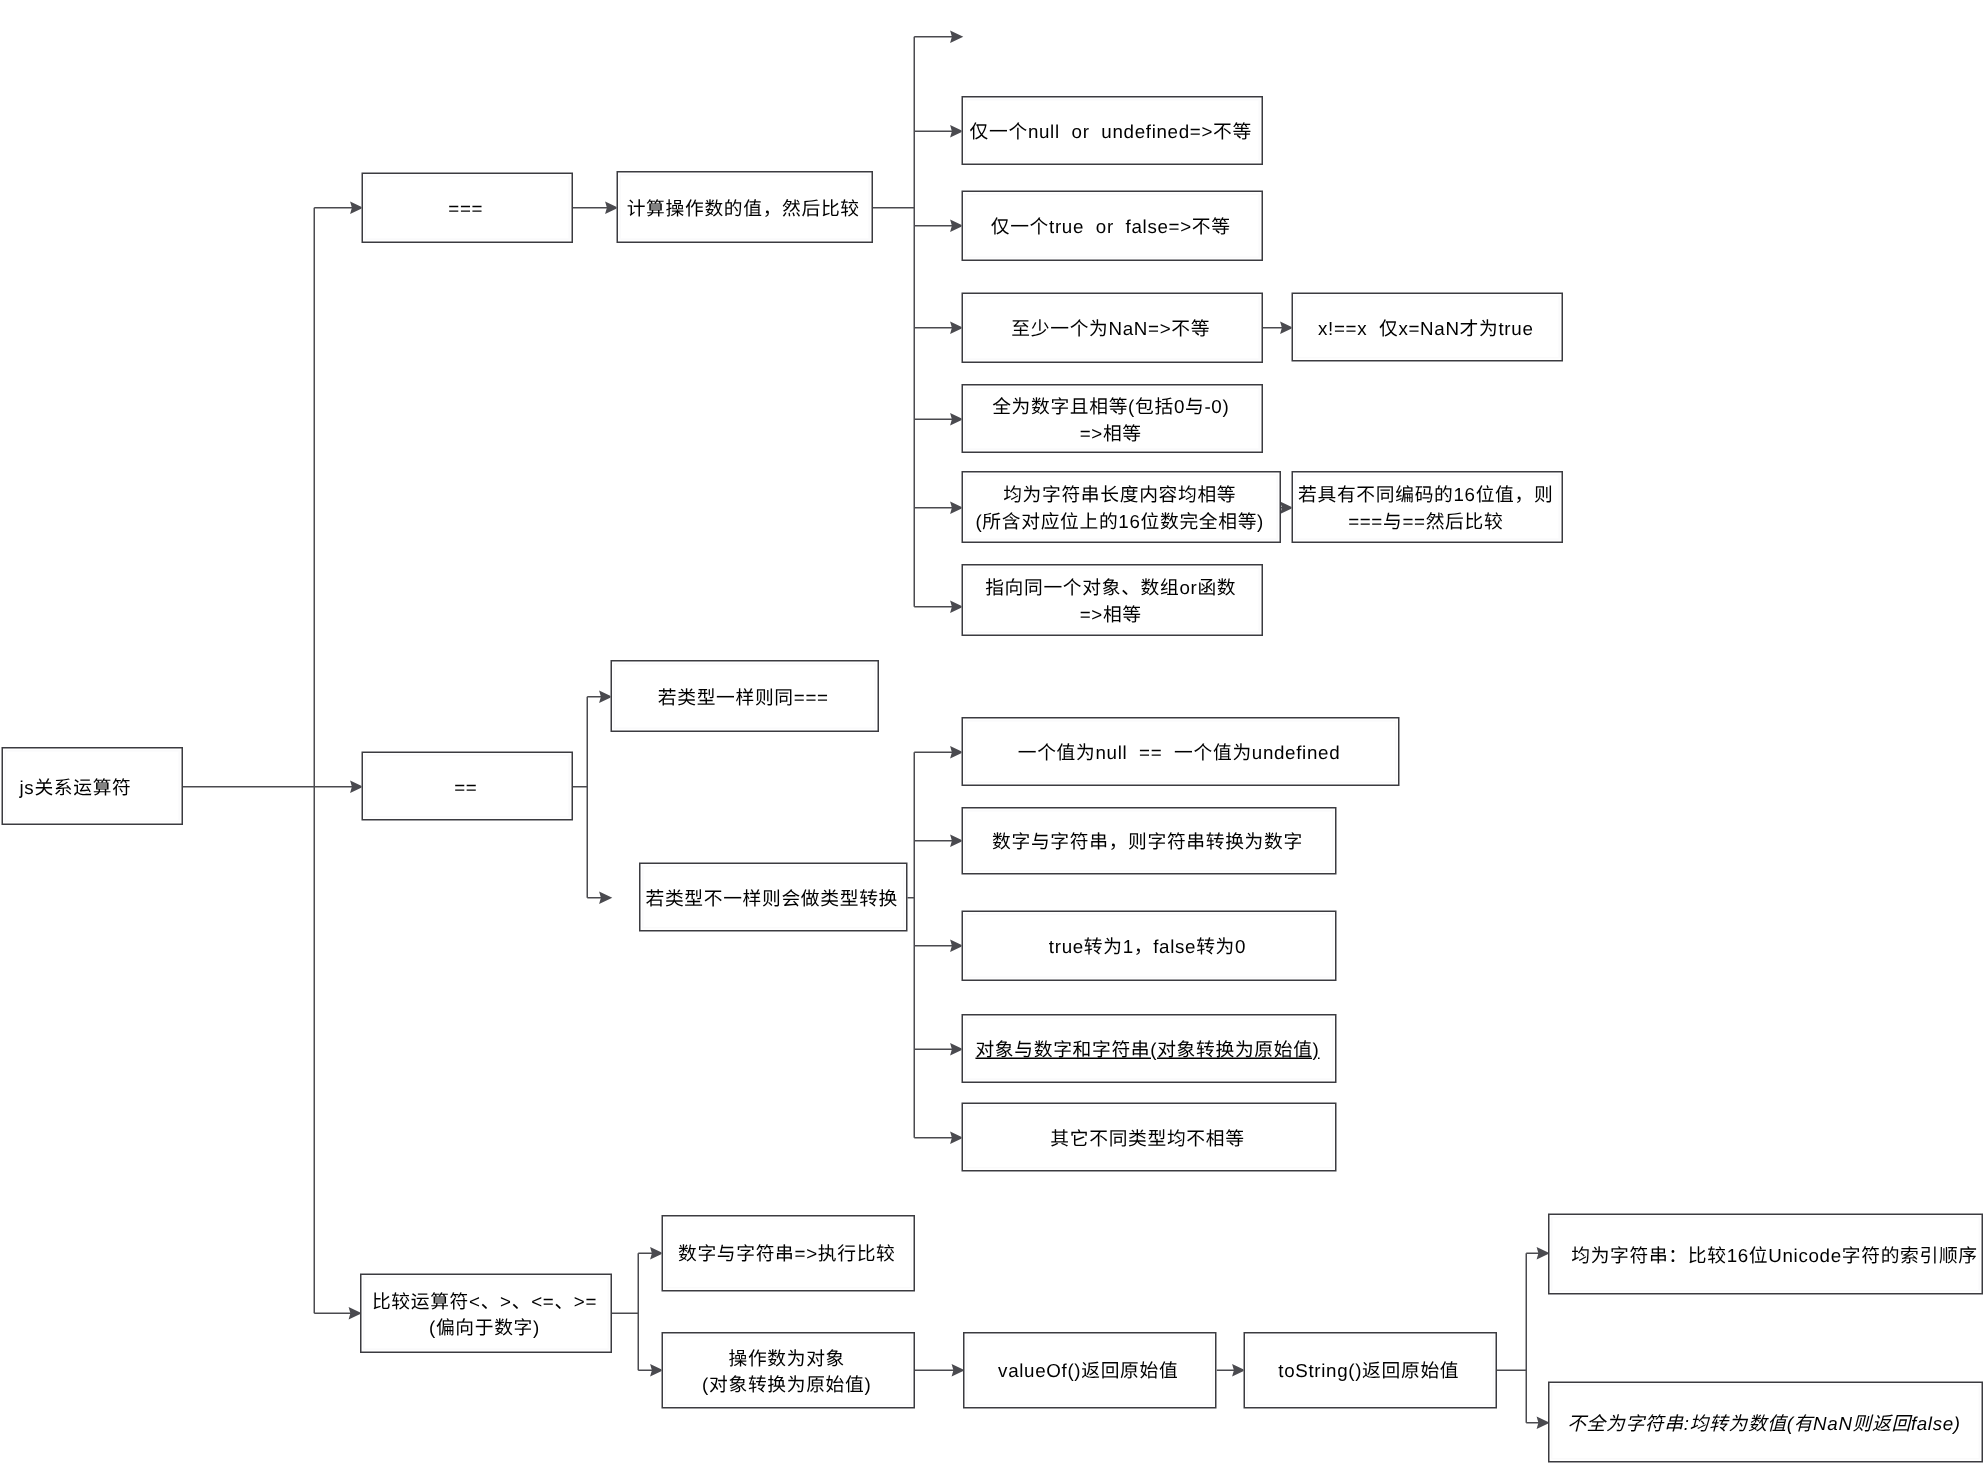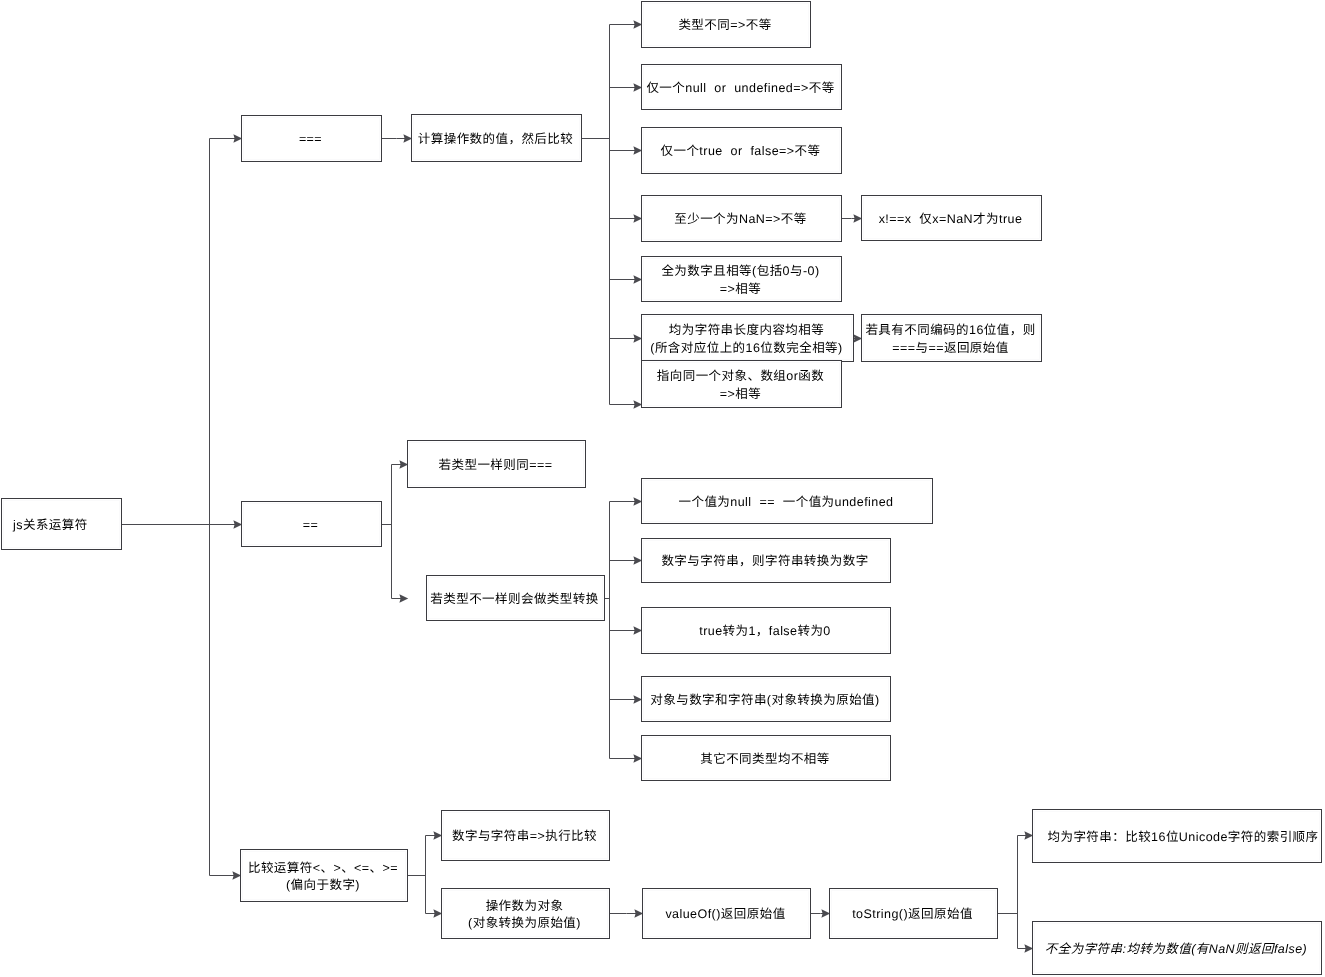--- a/index.html
+++ b/index.html
@@ -87,23 +87,20 @@
 
   <div class="node left" style="left:1px;top:498px;width:121px;height:52px;">
     <span class="txt">js关系运算符</span>
   </div>
   <div class="node" style="left:241px;top:115px;width:141px;height:47px;">
     <span class="txt">===</span>
   </div>
   <div class="node" style="left:411px;top:114px;width:171px;height:48px;">
     <span class="txt">计算操作数的值，然后比较</span>
   </div>
-  <div class="node" style="left:641px;top:1px;width:170px;height:47px;">
-    <span class="txt">类型不同=&gt;不等</span>
-  </div>
   <div class="node" style="left:641px;top:64px;width:201px;height:46px;">
     <span class="txt">仅一个null  or  undefined=&gt;不等</span>
   </div>
   <div class="node" style="left:641px;top:127px;width:201px;height:47px;">
     <span class="txt">仅一个true  or  false=&gt;不等</span>
   </div>
   <div class="node" style="left:641px;top:195px;width:201px;height:47px;">
     <span class="txt">至少一个为NaN=&gt;不等</span>
   </div>
   <div class="node" style="left:861px;top:195px;width:181px;height:46px;">
@@ -112,23 +109,23 @@
   <div class="node" style="left:641px;top:256px;width:201px;height:46px;">
     <span class="txt">全为数字且相等(包括0与-0)
 =&gt;相等</span>
   </div>
   <div class="node" style="left:641px;top:314px;width:213px;height:48px;">
     <span class="txt">均为字符串长度内容均相等
 (所含对应位上的16位数完全相等)</span>
   </div>
   <div class="node" style="left:861px;top:314px;width:181px;height:48px;">
     <span class="txt">若具有不同编码的16位值，则
-===与==返回原始值</span>
+===与==然后比较</span>
   </div>
-  <div class="node" style="left:641px;top:360px;width:201px;height:48px;">
+  <div class="node" style="left:641px;top:376px;width:201px;height:48px;">
     <span class="txt">指向同一个对象、数组or函数
 =&gt;相等</span>
   </div>
   <div class="node" style="left:241px;top:501px;width:141px;height:46px;">
     <span class="txt">==</span>
   </div>
   <div class="node" style="left:407px;top:440px;width:179px;height:48px;">
     <span class="txt">若类型一样则同===</span>
   </div>
   <div class="node" style="left:426px;top:575px;width:179px;height:46px;">
@@ -136,21 +133,21 @@
   </div>
   <div class="node" style="left:641px;top:478px;width:292px;height:46px;">
     <span class="txt">一个值为null  ==  一个值为undefined</span>
   </div>
   <div class="node" style="left:641px;top:538px;width:250px;height:45px;text-align:center;">
     <span class="txt">数字与字符串，则字符串转换为数字</span>
   </div>
   <div class="node" style="left:641px;top:607px;width:250px;height:47px;">
     <span class="txt">true转为1，false转为0</span>
   </div>
-  <div class="node" style="left:641px;top:676px;width:250px;height:46px;">
+  <div class="node" style="left:641px;top:676px;width:250px;height:46px;text-decoration:underline;">
     <span class="txt">对象与数字和字符串(对象转换为原始值)</span>
   </div>
   <div class="node" style="left:641px;top:735px;width:250px;height:46px;">
     <span class="txt">其它不同类型均不相等</span>
   </div>
   <div class="node" style="left:240px;top:849px;width:168px;height:53px;">
     <span class="txt">比较运算符&lt;、&gt;、&lt;=、&gt;=
 (偏向于数字)</span>
   </div>
   <div class="node" style="left:441px;top:810px;width:169px;height:51px;">

